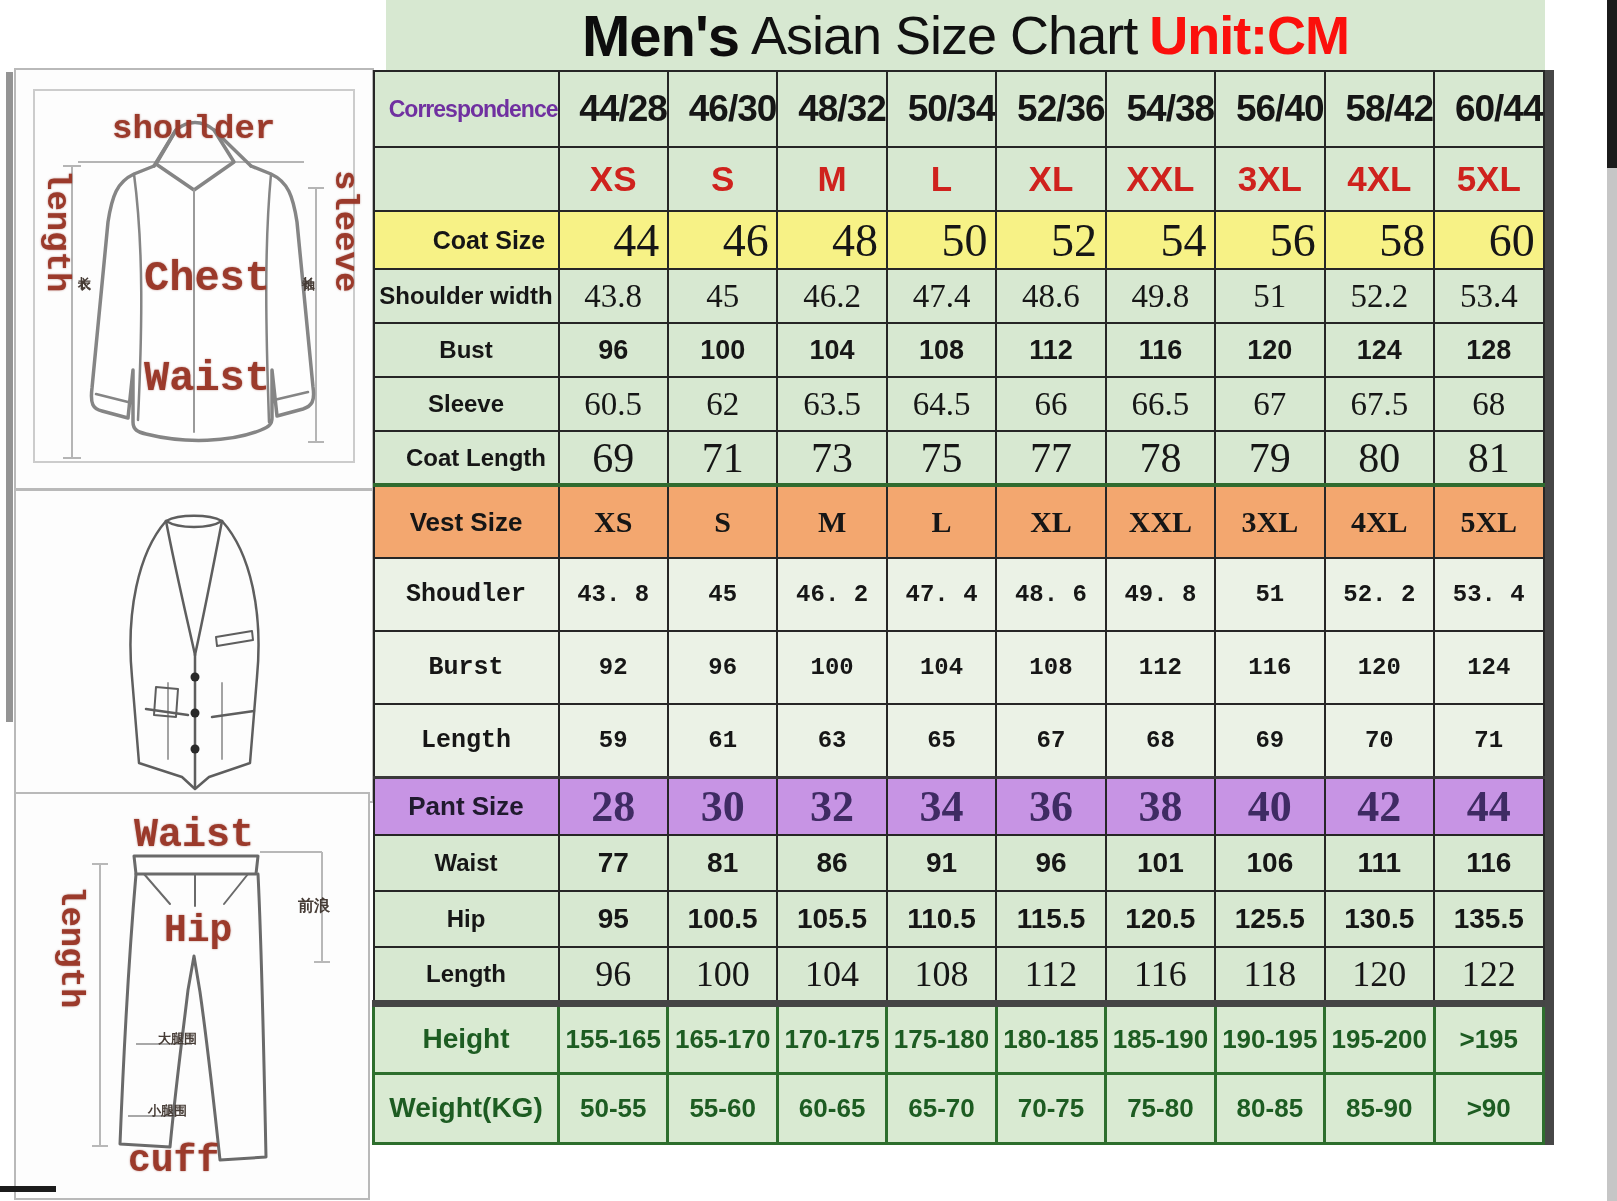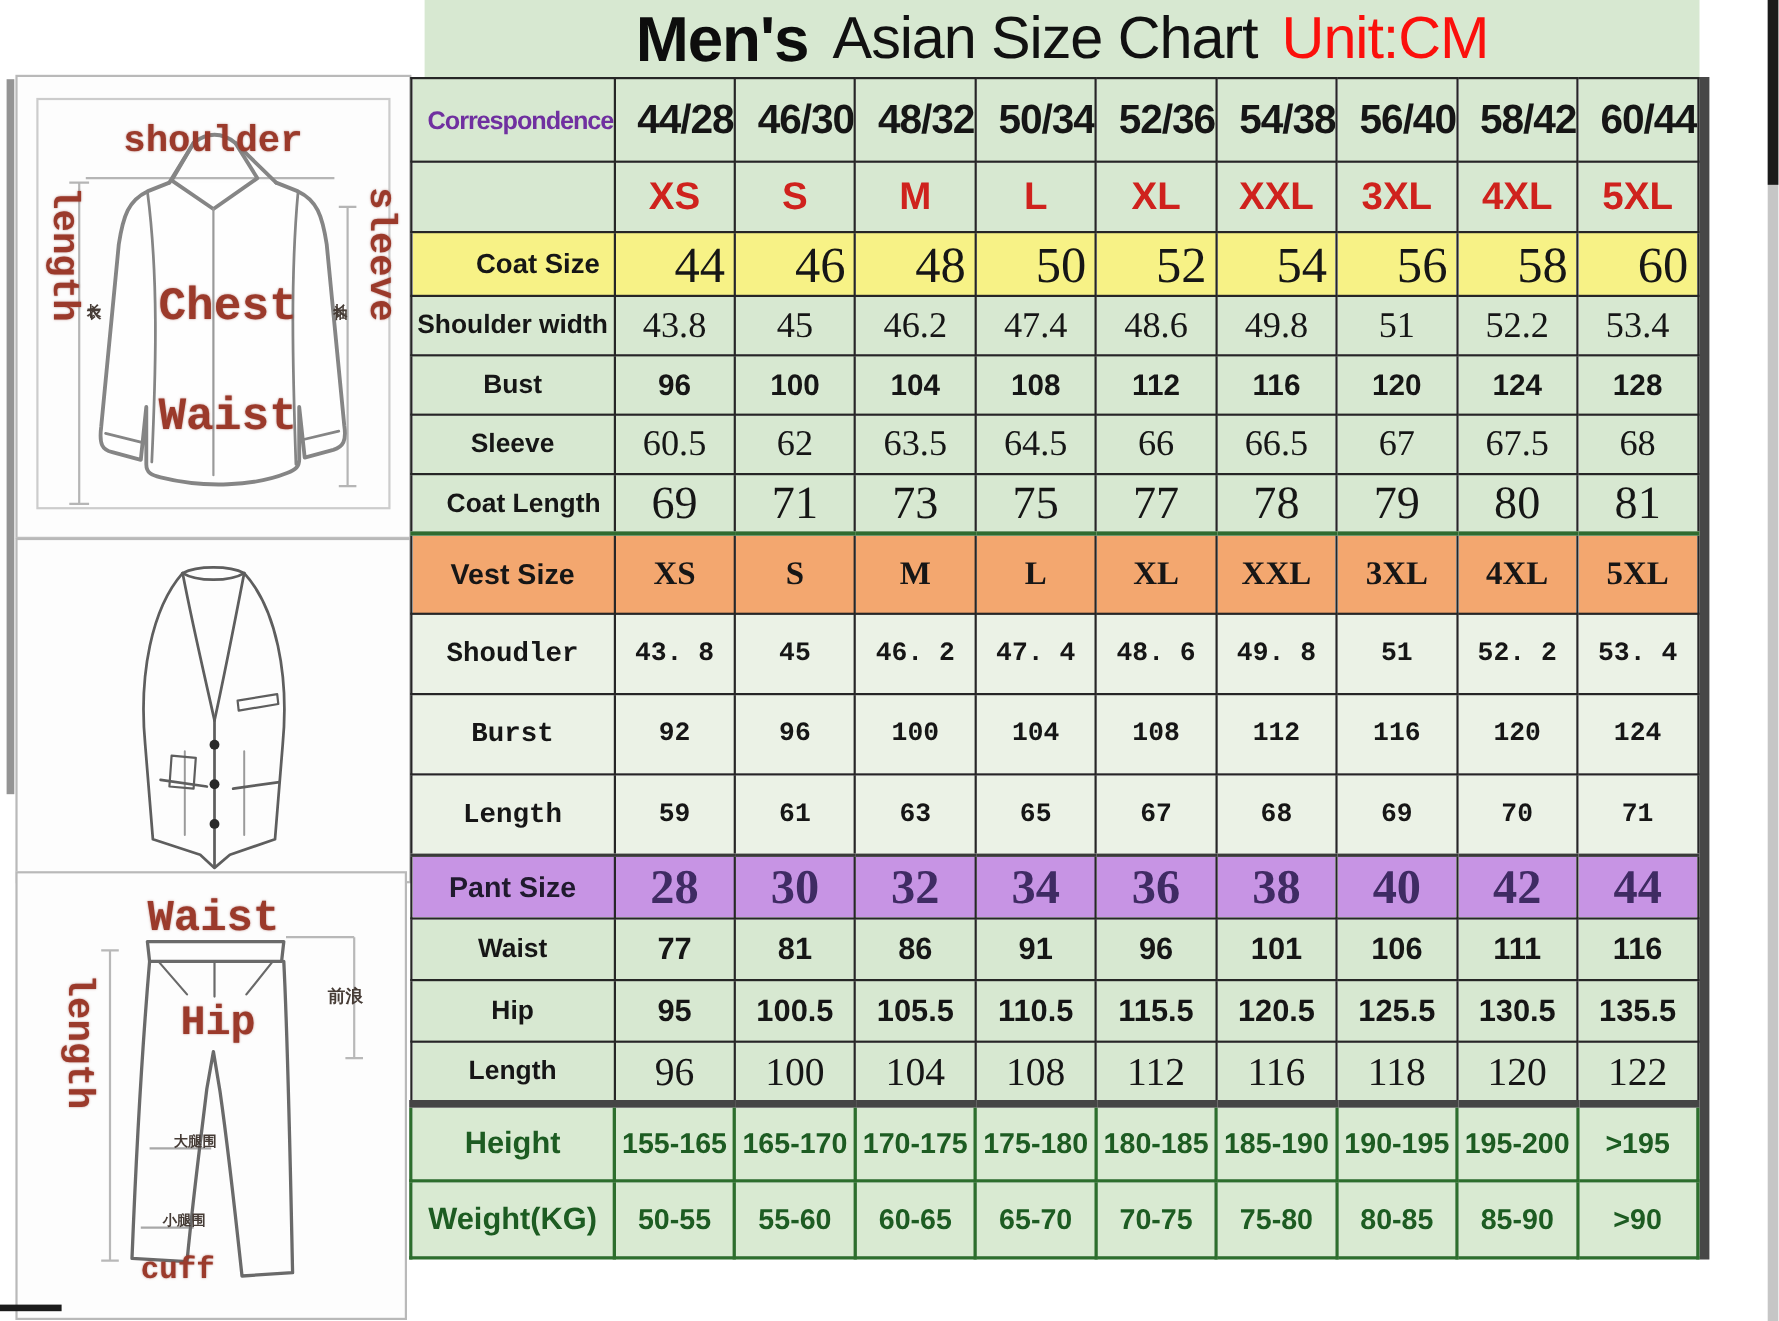--- a/index.html
+++ b/index.html
@@ -2,24 +2,24 @@
 <html style="--background-green: #d7e8d1; --vest-row-green: #ebf2e6; --coat-row-yellow: #f7f286; --vest-header-orange: #f3a76f; --pant-header-purple: #c794e4; --size-red: #cf221d; --title-red: #fb100c; --correspondence-purple: #7030a0; --height-weight-green: #1d5c22; --pant-number-indigo: #3f2b63; --border-green: #2d6e2d;"><head>
 <meta charset="utf-8">
 <style>
   html,body{margin:0;padding:0;background:#fff;}
   .canvas{position:relative;width:1617px;height:1201px;background:#ffffff;overflow:hidden;
           font-family:"Liberation Sans",sans-serif;}
 
   
   .title-strip{position:absolute;left:386px;top:0;width:1159px;height:70px;
                background:var(--background-green,#d7e8d1);
-               display:flex;align-items:center;justify-content:center;gap:22px;white-space:nowrap;}
+               display:flex;align-items:center;justify-content:center;gap:12px;white-space:nowrap;}
   .title-men{font-weight:700;font-size:58px;color:#0d0d0d;letter-spacing:-1px;}
   .title-main{font-weight:500;font-size:54px;color:#111;letter-spacing:-1px;}
-  .title-unit{font-weight:400;font-size:54px;color:var(--title-red,#fb100c);letter-spacing:-1px;}
+  .title-unit{font-weight:700;font-size:54px;color:var(--title-red,#fb100c);letter-spacing:-1px;}
 
   
   .dbox{position:absolute;background:#fdfdfd;border:2px solid #b9b9b9;}
   .dbox svg{position:absolute;left:0;top:0;}
   .dlab{position:absolute;font-family:Liberation Mono, monospace;font-weight:700;
         color:#9b3a2b;text-shadow:0 0 2px rgba(130,35,25,.55);line-height:1;white-space:nowrap;}
   .dlab.vert{writing-mode:vertical-rl;}
   .dlab.cn{font-family:"DejaVu Sans",sans-serif;font-weight:700;color:#463c36;text-shadow:none;}
   .left-bar{position:absolute;left:6px;top:72px;width:7px;height:650px;background:#949494;}
 
@@ -160,21 +160,21 @@
         <path d="M118,62 H242 L240,80 H120 Z"></path>
         <path d="M179,80 V112" fill="none" stroke-width="2"></path>
         <path d="M128,80 L154,110 M232,80 L208,110" fill="none" stroke-width="2"></path>
         <path d="M120,80 C114,150 108,250 104,350 L154,353 C160,290 168,230 172,196 L178,162
                  L184,198 C190,240 198,310 204,366 L250,363 C248,270 246,160 242,80" fill="none"></path>
       </g>
     </svg>
     <span class="dlab" style="left:118px;top:22px;font-size:40px;">Waist</span>
     <span class="dlab vert" style="left:38px;top:92px;font-size:34px;">length</span>
     <span class="dlab" style="left:148px;top:118px;font-size:38px;">Hip</span>
-    <span class="dlab" style="left:112px;top:348px;font-size:28px;">cuff</span>
+    <span class="dlab" style="left:112px;top:348px;font-size:38px;">cuff</span>
     <span class="dlab cn" style="left:282px;top:104px;font-size:16px;">前浪</span>
     <span class="dlab cn" style="left:142px;top:238px;font-size:13px;">大腿围</span>
     <span class="dlab cn" style="left:132px;top:310px;font-size:13px;">小腿围</span>
   </div>
 
   <div class="table-wrap">
     <table class="size-table">
       <colgroup>
         <col style="width:185px">
         <col>

